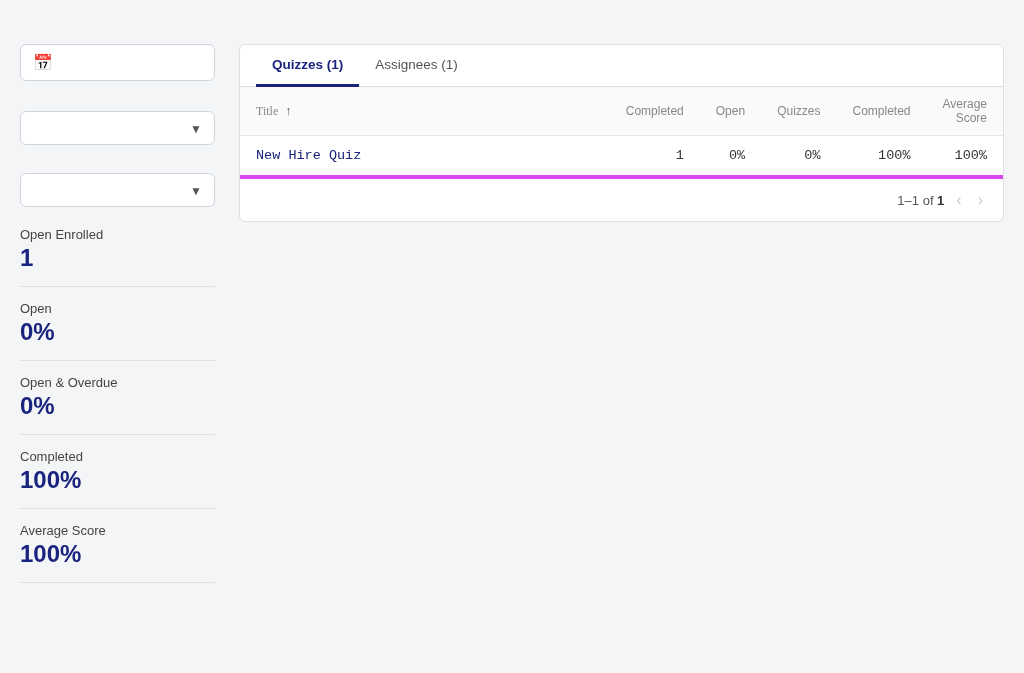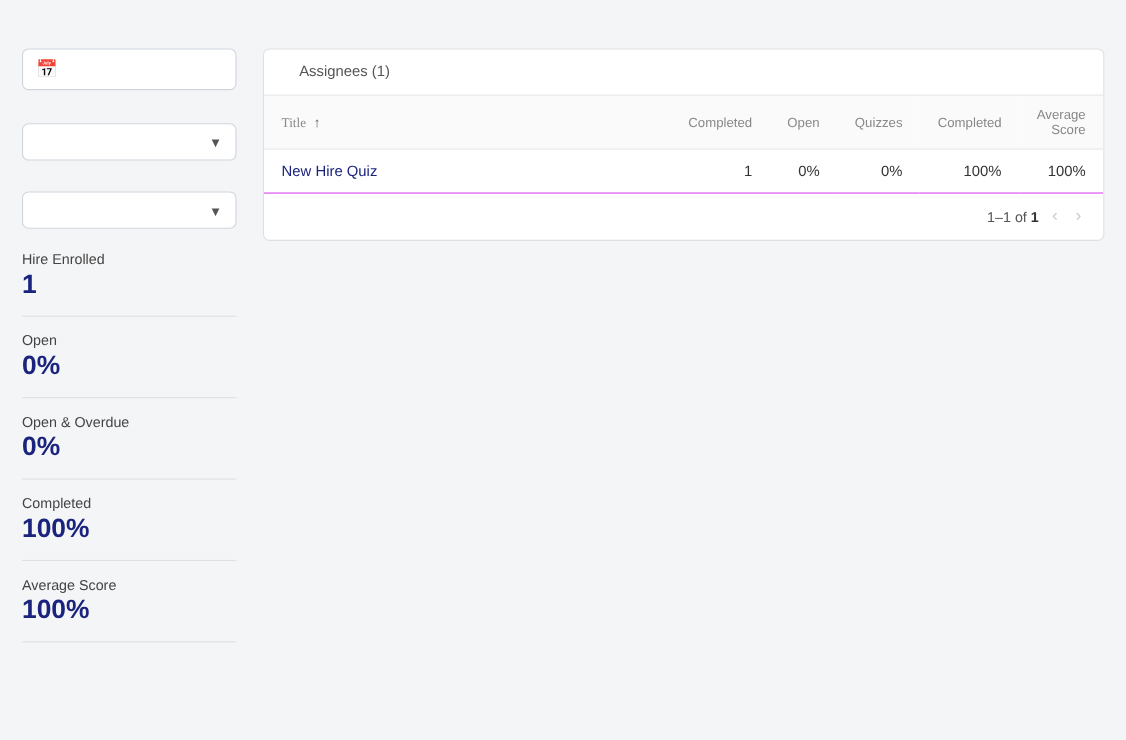--- a/index.html
+++ b/index.html
@@ -155,21 +155,22 @@
     }
     th .sort-icon {
       margin-left: 4px;
       color: #555;
     }
     td {
       padding: 12px 16px;
       font-size: 13.5px;
       color: #333;
       text-align: right;
-      border-bottom: 1px solid #d946ef;
+      border-bottom: 4px solid #d946ef;
+      font-family: Liberation Mono, monospace;
     }
     td:first-child {
       text-align: left;
       color: #1a237e;
     }
     .pagination-row {
       display: flex;
       justify-content: flex-end;
       align-items: center;
       gap: 8px;
@@ -219,21 +220,21 @@
         <span class="select-label"></span>
         <div class="select-wrapper">
           <span class="select-value"></span>
           <span class="chevron-down">▼</span>
         </div>
       </div>
 
       <div class="stats-section">
 
       <div class="stat-item">
-      <div class="stat-label">Hire Enrolled</div>
+      <div class="stat-label">Open Enrolled</div>
       <div class="stat-value">1</div>
     </div>
           <div class="stat-item">
       <div class="stat-label">Open</div>
       <div class="stat-value">0%</div>
     </div>
           <div class="stat-item">
       <div class="stat-label">Open &amp; Overdue</div>
       <div class="stat-value">0%</div>
     </div>
@@ -246,20 +247,21 @@
       <div class="stat-value">100%</div>
     </div>
         </div>
 
     </div>
 
     <div class="content-area">
 
       <div class="tabs-bar">
 
+      <div class="tab active">Quizzes (1)</div>
           <div class="tab">Assignees (1)</div>
         </div>
 
       <div class="table-container">
         <table>
           <thead>
             <tr>
 
             <th><span>Title</span> <span class="sort-icon">↑</span></th>
                 <th>Completed</th>

